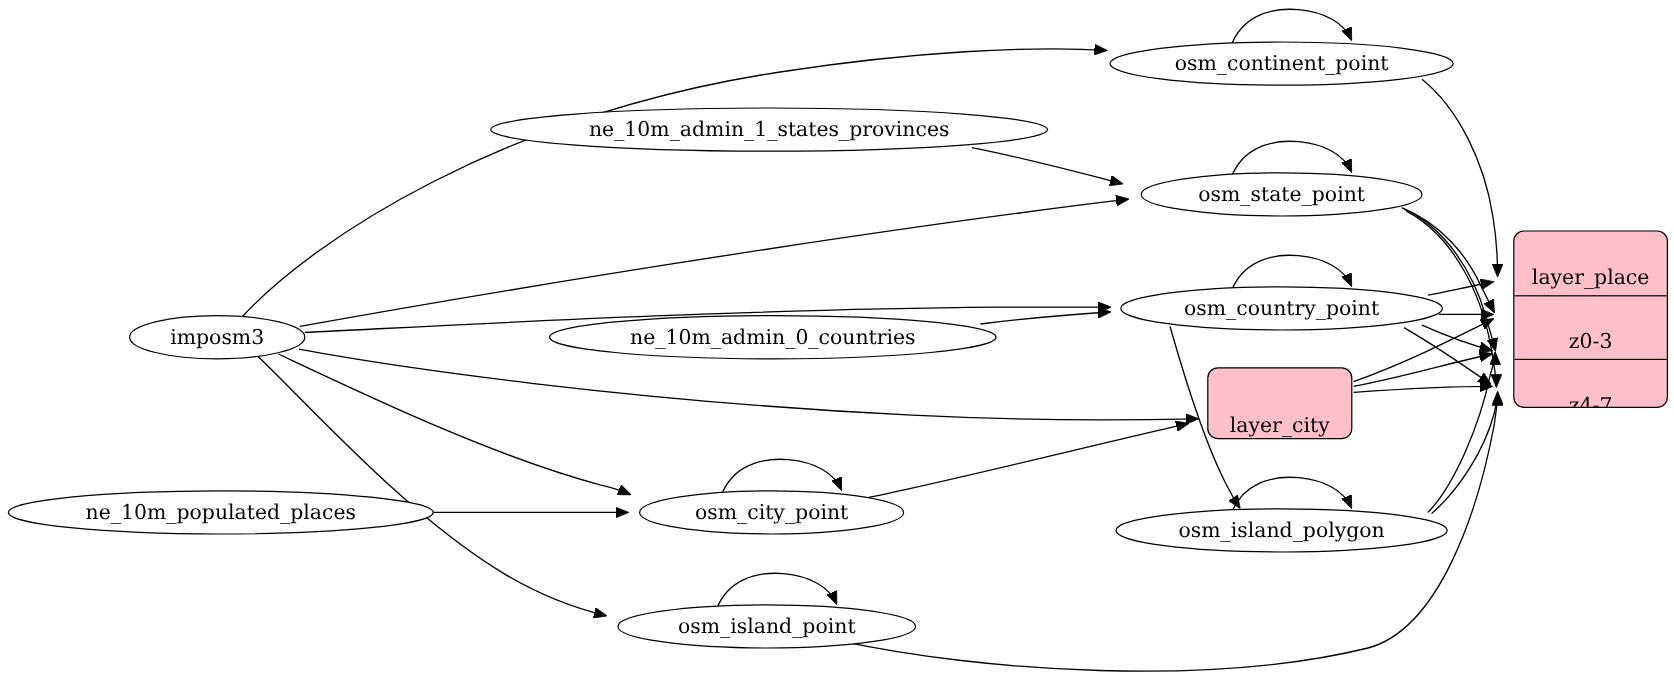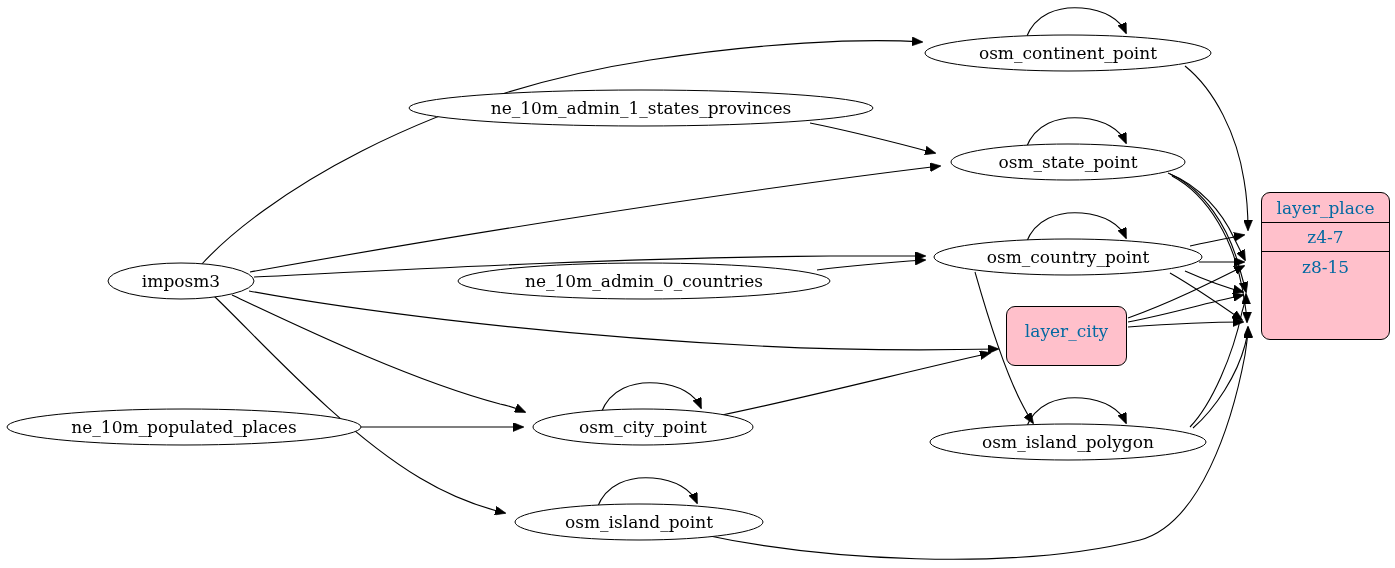--- a/index.html
+++ b/index.html
@@ -49,26 +49,27 @@
     box-sizing: border-box;
     border: 1.3px solid #000000;
     border-radius: 9px;
     background: #ffc0cb;
     overflow: hidden;
   }
   .rec-row {
     box-sizing: border-box;
     font-family: "DejaVu Serif", "Liberation Serif", serif;
     font-size: 17px;
-    color: #0369a1;
+    color: #000000;
     display: flex;
     align-items: center;
     justify-content: center;
     border-bottom: 1.3px solid #000000;
     white-space: nowrap;
+    margin-top: 24px;
   }
   .rec-row:last-child {
     border-bottom: none;
   }
 </style>
 </head>
 <body>
 
 <div id="canvas">
 
@@ -188,17 +189,18 @@
       </g>
     </g>
   </svg>
 
   <div class="rec-table" id="tbl-layer_city" style="left:1006px; top:306px; width:121px; height:60px;">
     <div class="rec-row" style="height:47px;">layer_city</div>
   </div>
 
   <div class="rec-table" id="tbl-layer_place" style="left:1261px; top:192px; width:129px; height:148px;">
     <div class="rec-row" style="height:30px;">layer_place</div>
+    <div class="rec-row" style="height:29px;">z0-3</div>
     <div class="rec-row" style="height:29px;">z4-7</div>
     <div class="rec-row" style="height:29px;">z8-15</div>
   </div>
 
 </div>
 
 </body></html>

